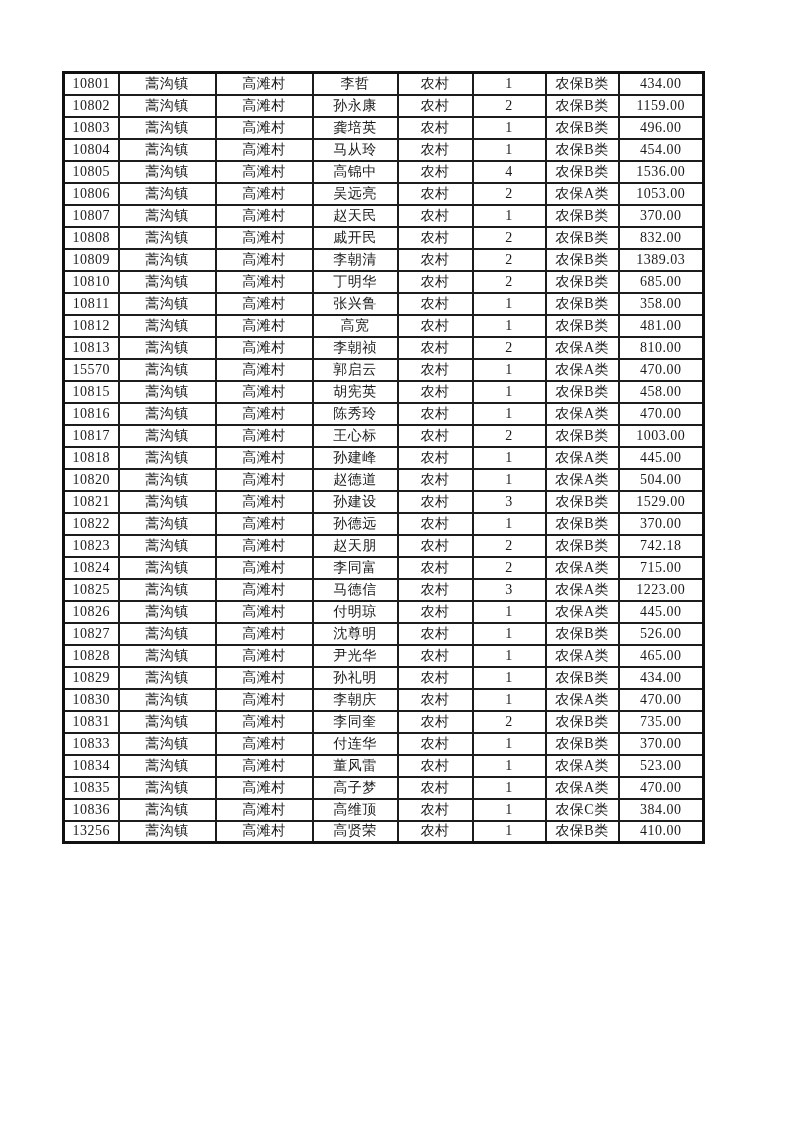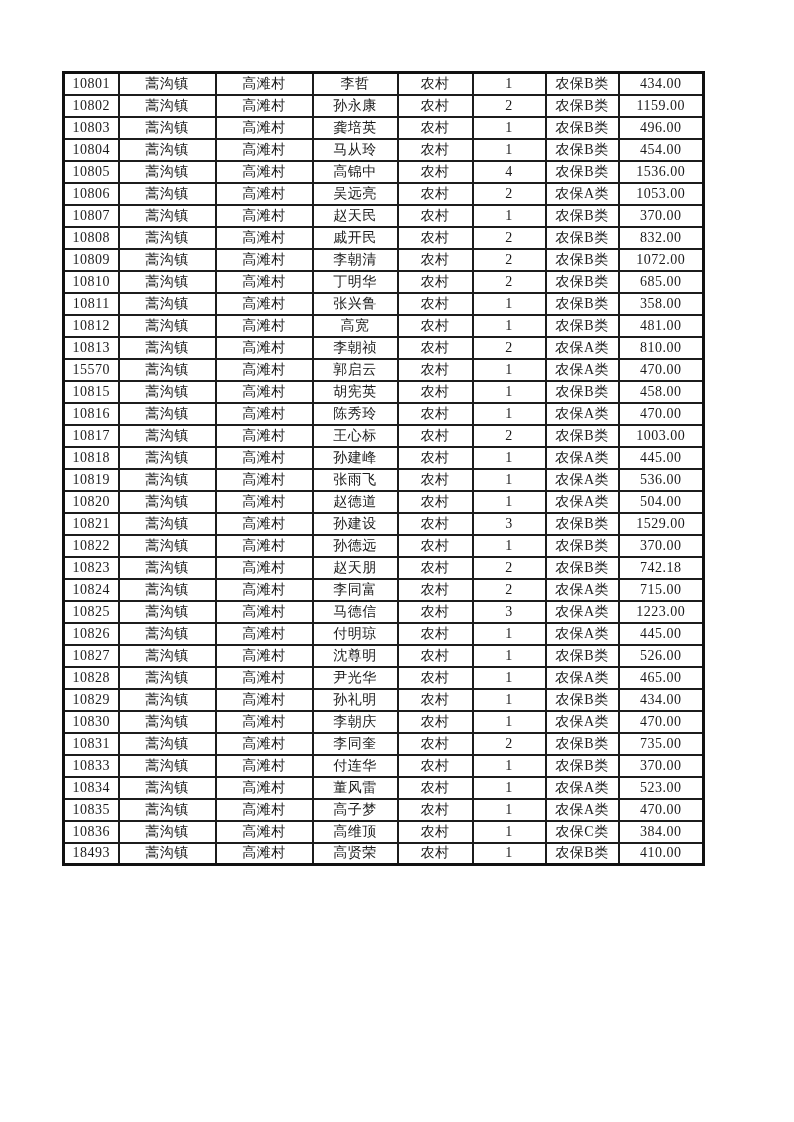--- a/index.html
+++ b/index.html
@@ -146,21 +146,21 @@
       <td>832.00</td>
     </tr>
         <tr>
       <td>10809</td>
       <td>蒿沟镇</td>
       <td>高滩村</td>
       <td>李朝清</td>
       <td>农村</td>
       <td>2</td>
       <td>农保B类</td>
-      <td>1072.00</td>
+      <td>1389.03</td>
     </tr>
         <tr>
       <td>10810</td>
       <td>蒿沟镇</td>
       <td>高滩村</td>
       <td>丁明华</td>
       <td>农村</td>
       <td>2</td>
       <td>农保B类</td>
       <td>685.00</td>
@@ -237,30 +237,20 @@
     </tr>
         <tr>
       <td>10818</td>
       <td>蒿沟镇</td>
       <td>高滩村</td>
       <td>孙建峰</td>
       <td>农村</td>
       <td>1</td>
       <td>农保A类</td>
       <td>445.00</td>
-    </tr>
-        <tr>
-      <td>10819</td>
-      <td>蒿沟镇</td>
-      <td>高滩村</td>
-      <td>张雨飞</td>
-      <td>农村</td>
-      <td>1</td>
-      <td>农保A类</td>
-      <td>536.00</td>
     </tr>
         <tr>
       <td>10820</td>
       <td>蒿沟镇</td>
       <td>高滩村</td>
       <td>赵德道</td>
       <td>农村</td>
       <td>1</td>
       <td>农保A类</td>
       <td>504.00</td>
@@ -409,21 +399,21 @@
       <td>10836</td>
       <td>蒿沟镇</td>
       <td>高滩村</td>
       <td>高维顶</td>
       <td>农村</td>
       <td>1</td>
       <td>农保C类</td>
       <td>384.00</td>
     </tr>
         <tr>
-      <td>18493</td>
+      <td>13256</td>
       <td>蒿沟镇</td>
       <td>高滩村</td>
       <td>高贤荣</td>
       <td>农村</td>
       <td>1</td>
       <td>农保B类</td>
       <td>410.00</td>
     </tr>
       </tbody>
   </table>

